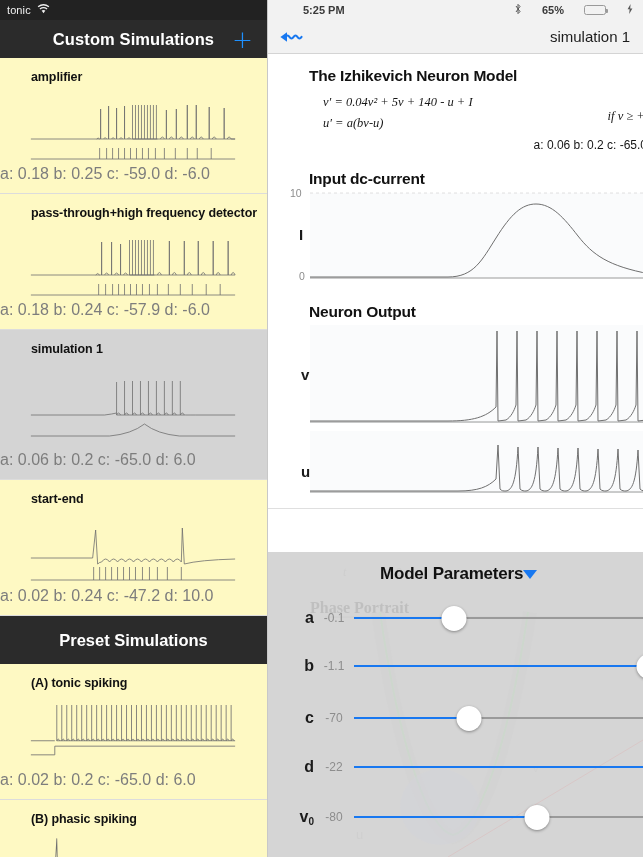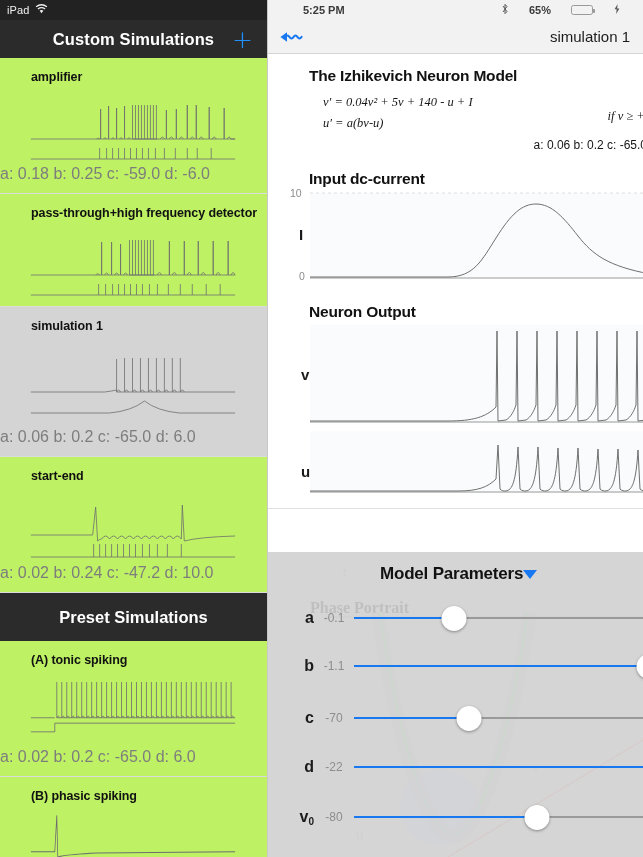--- a/index.html
+++ b/index.html
@@ -39,21 +39,21 @@
   .section-header-dark {
     height:48px; background:#2b2b2b;
     display:flex; align-items:center; justify-content:center;
   }
   .section-header-dark .title {
     color:#ffffff; font-size:16.5px; font-weight:bold;
   }
 
   .sim-row {
     position:relative; padding:12px 0 6px 0;
-    border-bottom:1px solid #dcdcdc; background:#bef264;
+    border-bottom:1px solid #dcdcdc; background:#fef9c3;
   }
   .sim-row.selected { background:#d4d4d4; }
   .sim-name {
     font-size:12.5px; font-weight:bold; color:#111111;
     padding-left:31px; margin-bottom:2px; letter-spacing:-.1px;
   }
   .sim-plot { width:100%; height:78px; display:block; }
   .sim-plot.tall { height:92px; }
   .sim-params {
     text-align:left; padding-right:33px; padding-top:1px; padding-bottom:4px;
@@ -65,21 +65,21 @@
     width:375px; height:857px; position:relative;
     background:#0ea5e9; overflow:hidden;
   }
   .statusbar-right {
     height:20px; background:#f2f2f2; color:#3a3a3a;
     display:flex; align-items:center; font-size:11px;
     position:relative;
   }
   .sbr-time { position:absolute; left:35px; font-weight:bold; font-size:11px; }
   .sbr-right {
-    position:absolute; right:23px; display:flex; align-items:center; gap:20px;text-align:center;
+    position:absolute; right:10px; display:flex; align-items:center; gap:20px;text-align:center;
   }
   .bt-icon { font-size:10px; color:#4a4a4a; }
   .batt-pct { font-weight:bold; font-size:11px; }
   .batt-shell {
     width:22px; height:10px; border:1px solid #9a9a9a; border-radius:2.5px;
     padding:1px; position:relative; display:inline-block;
   }
   .batt-fill { height:100%; background:#4cd264; border-radius:1px; }
   .batt-nub {
     position:absolute; right:-3px; top:3px; width:2px; height:4px;
@@ -191,21 +191,21 @@
   }
 </style>
 </head>
 <body>
 
 <div class="screen">
 
   <div class="left-panel">
 
     <div class="statusbar-left">
-      <span>iPad</span>
+      <span>tonic</span>
       <span class="sb-wifi">
         <svg width="13" height="10" viewBox="0 0 13 10">
           <path d="M6.5 9.2 L4.6 6.6 a3.3 3.3 0 0 1 3.8 0 Z" fill="#f0f0f0"></path>
           <path d="M2.9 4.9 a6 6 0 0 1 7.2 0" stroke="#f0f0f0" stroke-width="1.3" fill="none"></path>
           <path d="M1.1 2.8 a9 9 0 0 1 10.8 0" stroke="#f0f0f0" stroke-width="1.3" fill="none"></path>
         </svg>
       </span>
     </div>
 
     <div class="navbar-dark">
@@ -259,20 +259,21 @@
                    M214 53 l0 -34 l0 34 M217 53 q2 -5 4 0
                    M229 53 l0 -34 l0 34 M232 53 q2 -5 4 0 L236 53"></path>
           <path d="M96 53 L236 53"></path>
           <path d="M31 73 L236 73"></path>
           <path d="M99 73 l0 -11 M106 73 l0 -11 M113 73 l0 -11 M119 73 l0 -11
                    M125 73 l0 -11 M131 73 l0 -11 M137 73 l0 -11 M143 73 l0 -11
                    M150 73 l0 -11 M158 73 l0 -11 M169 73 l0 -11 M181 73 l0 -11
                    M193 73 l0 -11 M207 73 l0 -11 M221 73 l0 -11"></path>
         </g>
       </svg>
+      <div class="sim-params">a: 0.18  b: 0.24  c: -57.9  d: -6.0</div>
     </div>
 
     <div class="sim-row selected">
       <div class="sim-name">simulation 1</div>
       <svg class="sim-plot tall" viewBox="0 0 268 92" preserveAspectRatio="none">
         <g stroke="#6f6f6f" stroke-width="0.8" fill="none">
           <path d="M31 57 L105 57 q8 -1 12 -2"></path>
           <path d="M117 57 l0 -33 M117 57 q2 -4 4 0
                    M125 57 l0 -34 M125 57 q2 -4 4 0
                    M133 57 l0 -34 M133 57 q2 -4 4 0

